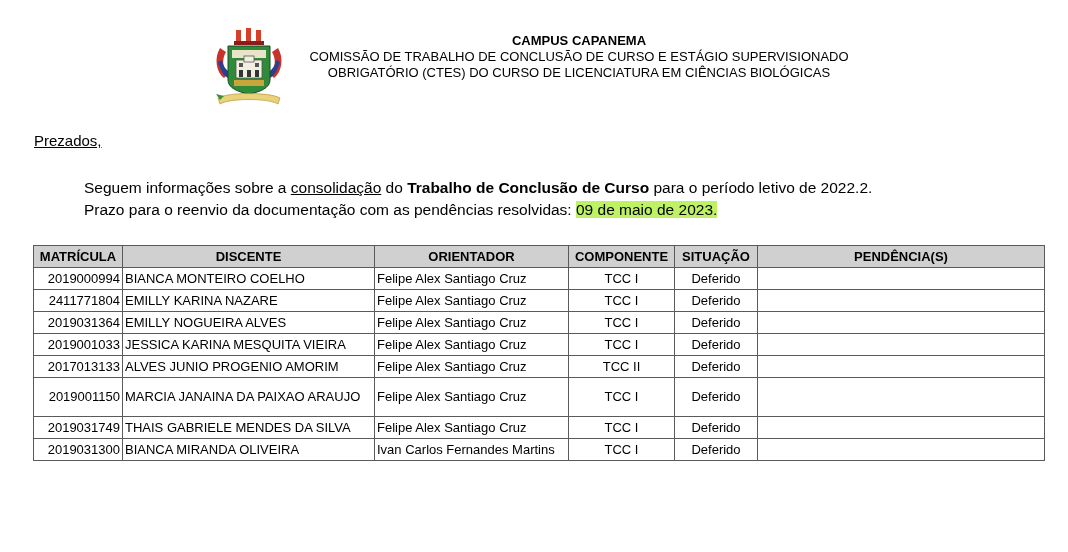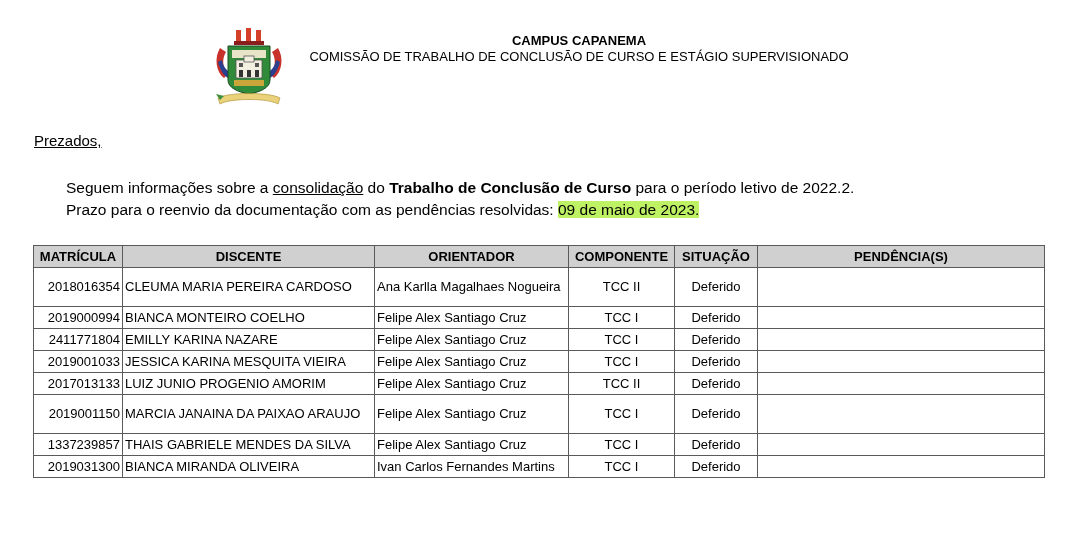--- a/index.html
+++ b/index.html
@@ -43,21 +43,21 @@
     }
     .greeting {
       position: absolute;
       left: 34px;
       top: 132px;
       font-size: 15px;
       text-decoration: underline;
     }
     .intro {
       position: absolute;
-      left: 66px;
+      left: 84px;
       top: 177px;
       font-size: 15.5px;
       line-height: 22px;
     }
     .intro u { text-decoration: underline; }
     .intro b { font-weight: bold; }
     .highlight { background: #bef264; }
     table.results {
       position: absolute;
       left: 33px;
@@ -118,20 +118,21 @@
       <rect x="41" y="35" width="4" height="4" fill="#555"></rect>
       <rect x="20" y="52" width="30" height="6" fill="#c9a53a"></rect>
 
       <path d="M4 70 C14 64, 56 64, 66 70 L64 76 C54 70, 16 70, 6 76 Z" fill="#e9d27a" stroke="#a88a2a" stroke-width="0.6"></path>
       <path d="M2 66 L10 68 L6 72 Z" fill="#3f8f3a"></path>
     </svg>
   </div>
   <div class="header-text">
     <div class="bold">CAMPUS CAPANEMA</div>
     <div>COMISSÃO DE TRABALHO DE CONCLUSÃO DE CURSO E ESTÁGIO SUPERVISIONADO</div>
+    <div>OBRIGATÓRIO (CTES) DO CURSO DE LICENCIATURA EM CIÊNCIAS BIOLÓGICAS</div>
   </div>
 </div>
 
 <div class="greeting">Prezados,</div>
 
 <div class="intro">
   <div><span>Seguem informações sobre a </span><u>consolidação</u><span> do </span><b>Trabalho de Conclusão de Curso</b><span> para o período letivo de 2022.2.</span></div>
   <div><span>Prazo para o reenvio da documentação com as pendências resolvidas: </span><span class="highlight">09 de maio de 2023.</span></div>
 </div>
 
@@ -148,70 +149,70 @@
     <tr>
       <th>MATRÍCULA</th>
       <th>DISCENTE</th>
       <th>ORIENTADOR</th>
       <th>COMPONENTE</th>
       <th>SITUAÇÃO</th>
       <th>PENDÊNCIA(S)</th>
     </tr>
   </thead>
   <tbody>
-    <tr class="tall">
-      <td class="r">2018016354</td>
-      <td class="l">CLEUMA MARIA PEREIRA CARDOSO</td>
-      <td class="l">Ana Karlla Magalhaes Nogueira</td>
-      <td class="c">TCC II</td>
-      <td class="c">Deferido</td>
-      <td class="l"></td>
-    </tr>
     <tr>
       <td class="r">2019000994</td>
       <td class="l">BIANCA MONTEIRO COELHO</td>
       <td class="l">Felipe Alex Santiago Cruz</td>
       <td class="c">TCC I</td>
       <td class="c">Deferido</td>
       <td class="l"></td>
     </tr>
     <tr>
       <td class="r">2411771804</td>
       <td class="l">EMILLY KARINA NAZARE</td>
       <td class="l">Felipe Alex Santiago Cruz</td>
       <td class="c">TCC I</td>
       <td class="c">Deferido</td>
       <td class="l"></td>
     </tr>
     <tr>
+      <td class="r">2019031364</td>
+      <td class="l">EMILLY NOGUEIRA ALVES</td>
+      <td class="l">Felipe Alex Santiago Cruz</td>
+      <td class="c">TCC I</td>
+      <td class="c">Deferido</td>
+      <td class="l"></td>
+    </tr>
+    <tr>
       <td class="r">2019001033</td>
       <td class="l">JESSICA KARINA MESQUITA VIEIRA</td>
       <td class="l">Felipe Alex Santiago Cruz</td>
       <td class="c">TCC I</td>
       <td class="c">Deferido</td>
       <td class="l"></td>
     </tr>
     <tr>
       <td class="r">2017013133</td>
-      <td class="l">LUIZ JUNIO PROGENIO AMORIM</td>
+      <td class="l">ALVES JUNIO PROGENIO AMORIM</td>
       <td class="l">Felipe Alex Santiago Cruz</td>
       <td class="c">TCC II</td>
       <td class="c">Deferido</td>
       <td class="l"></td>
     </tr>
     <tr class="tall">
       <td class="r">2019001150</td>
       <td class="l">MARCIA JANAINA DA PAIXAO ARAUJO</td>
       <td class="l">Felipe Alex Santiago Cruz</td>
       <td class="c">TCC I</td>
       <td class="c">Deferido</td>
       <td class="l"></td>
     </tr>
     <tr>
-      <td class="r">1337239857</td>
+      <td class="r">2019031749</td>
       <td class="l">THAIS GABRIELE MENDES DA SILVA</td>
       <td class="l">Felipe Alex Santiago Cruz</td>
       <td class="c">TCC I</td>
       <td class="c">Deferido</td>
       <td class="l"></td>
     </tr>
     <tr>
       <td class="r">2019031300</td>
       <td class="l">BIANCA MIRANDA OLIVEIRA</td>
       <td class="l">Ivan Carlos Fernandes Martins</td>

